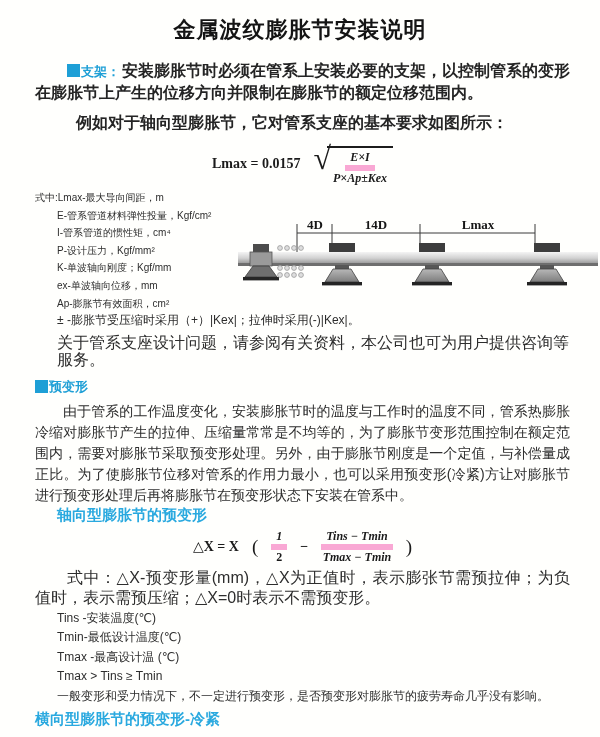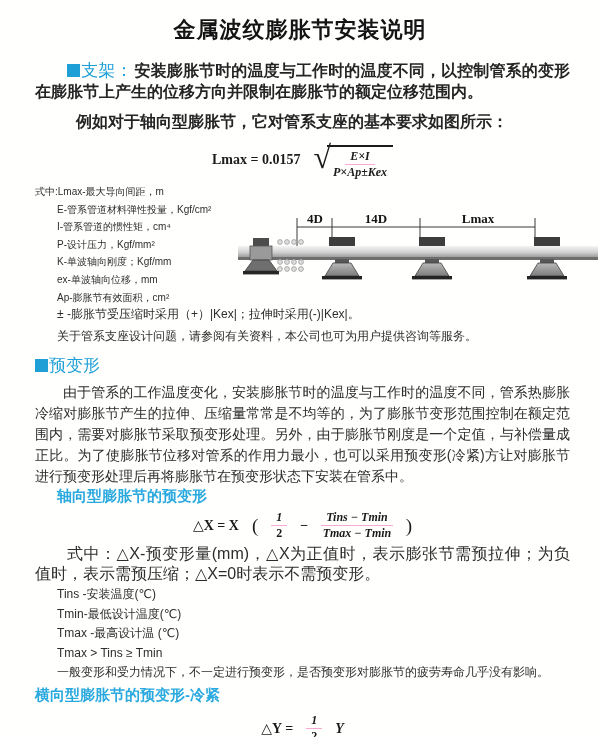--- a/index.html
+++ b/index.html
@@ -9,67 +9,67 @@
   *{box-sizing:border-box;}
   html,body{margin:0;padding:0;background:#fffffd;}
   body{font-family:"Liberation Sans","DejaVu Sans",sans-serif;color:#2d2d2d;}
   .page{width:600px;height:737px;overflow:hidden;background:#fffffd;padding-top:15px;}
   .content{padding:0 30px 0 35px;}
 
   h1.title{margin:0;text-align:center;font-size:22px;font-weight:bold;color:#141414;letter-spacing:1px;}
 
   
   .marker{display:inline-block;width:13px;height:13px;background:var(--accent);vertical-align:-1px;margin-right:1px;}
-  .sec-label{color:var(--accent);font-size:17px;font-weight:normal;margin-right:2px;}
+  .sec-label{color:var(--accent);font-size:13px;font-weight:bold;margin-right:2px;}
   .sec-header{display:flex;align-items:center;margin-top:9px;}
   .sec-header .marker{margin-right:1px;}
 
   .p-intro{margin:15px 0 0;line-height:21px;font-weight:bold;text-align:justify;text-indent:2em;color:#242424;}
   .p-example{margin:9px;line-height:21px;font-weight:bold;text-indent:2em;color:#242424;}
 
   
   .formula-row{text-align:center;margin:6px 0 4px;}
   .formula{display:inline-flex;align-items:center;gap:13px;font-family:"Liberation Serif","DejaVu Serif",serif;font-weight:bold;color:#1b1b1b;font-size:14px;justify-content:center;}
   .frac{display:inline-flex;flex-direction:column;align-items:center;font-size:12px;line-height:13px;}
-  .frac .num{border-bottom:1px solid #f9a8d4;padding:0 5px 1px;font-style:italic;}
+  .frac .num{border-bottom:6px solid #f9a8d4;padding:0 5px 1px;font-style:italic;}
   .frac .den{padding-top:1px;}
   .ital{font-style:italic;}
   .sqrt{display:inline-flex;align-items:flex-start;}
   .rad{font-size:32px;line-height:30px;font-weight:normal;transform:translateY(1px);}
   .radicand{border-top:2px solid #1c1c1c;padding:3px 6px 0;margin-left:-4px;margin-top:4px;display:inline-flex;}
   .paren{font-size:19px;font-weight:normal;}
 
   
   .defs-wrap{position:relative;min-height:123px;margin-top:3px;}
   ul.defs{list-style:none;margin:0;padding:0;font-size:10px;line-height:17.6px;}
   ul.defs li{margin-left:22px;}
   ul.defs li.flush{margin-left:0;}
   .p-pm{margin:0 0 0 22px;line-height:17.6px;font-size:12px;}
-  .p-service{margin:4px 0 0 22px;line-height:17.6px;font-size:12px;}
+  .p-service{margin:4px 0 0 22px;line-height:17.6px;font-size:16px;}
 
   svg.diagram{position:absolute;left:200px;top:26px;}
 
   
   .p-main{margin:5px 0 0;line-height:21px;text-align:justify;text-indent:2em;font-size:14px;}
   .subhead{color:var(--accent_light);font-size:15px;font-weight:bold;line-height:18px;margin:0 0 0 22px;}
   .subhead.left{margin-left:0;margin-top:4px;}
   .p-explain{margin:2px 0 0;line-height:20px;text-align:justify;text-indent:2em;font-size:16px;}
   ul.items{list-style:none;margin:1px 0 0;padding:0;font-size:12px;line-height:19.4px;}
   ul.items li{margin-left:22px;}
   .p-note{margin:0 0 0 22px;line-height:19.4px;font-size:12px;text-indent:0;}
 </style>
 </head>
 <body>
 
 <div class="page">
   <h1 class="title">金属波纹膨胀节安装说明</h1>
 
   <div class="content">
 
-    <p class="p-intro"><span class="marker"></span><span class="sec-label">支架：</span><span>安装膨胀节时的温度与工作时的温度不同，以控制管系的变形在膨胀节上产生的位移方向并限制在膨胀节的额定位移范围内。</span></p>
+    <p class="p-intro"><span class="marker"></span><span class="sec-label">支架：</span><span>安装膨胀节时必须在管系上安装必要的支架，以控制管系的变形在膨胀节上产生的位移方向并限制在膨胀节的额定位移范围内。</span></p>
 
     <p class="p-example">例如对于轴向型膨胀节，它对管系支座的基本要求如图所示：</p>
 
     <div class="formula-row">
       <span class="formula">
         <span>Lmax = 0.0157</span>
         <span class="sqrt">
           <span class="rad">√</span>
           <span class="radicand">
             <span class="frac ital">

